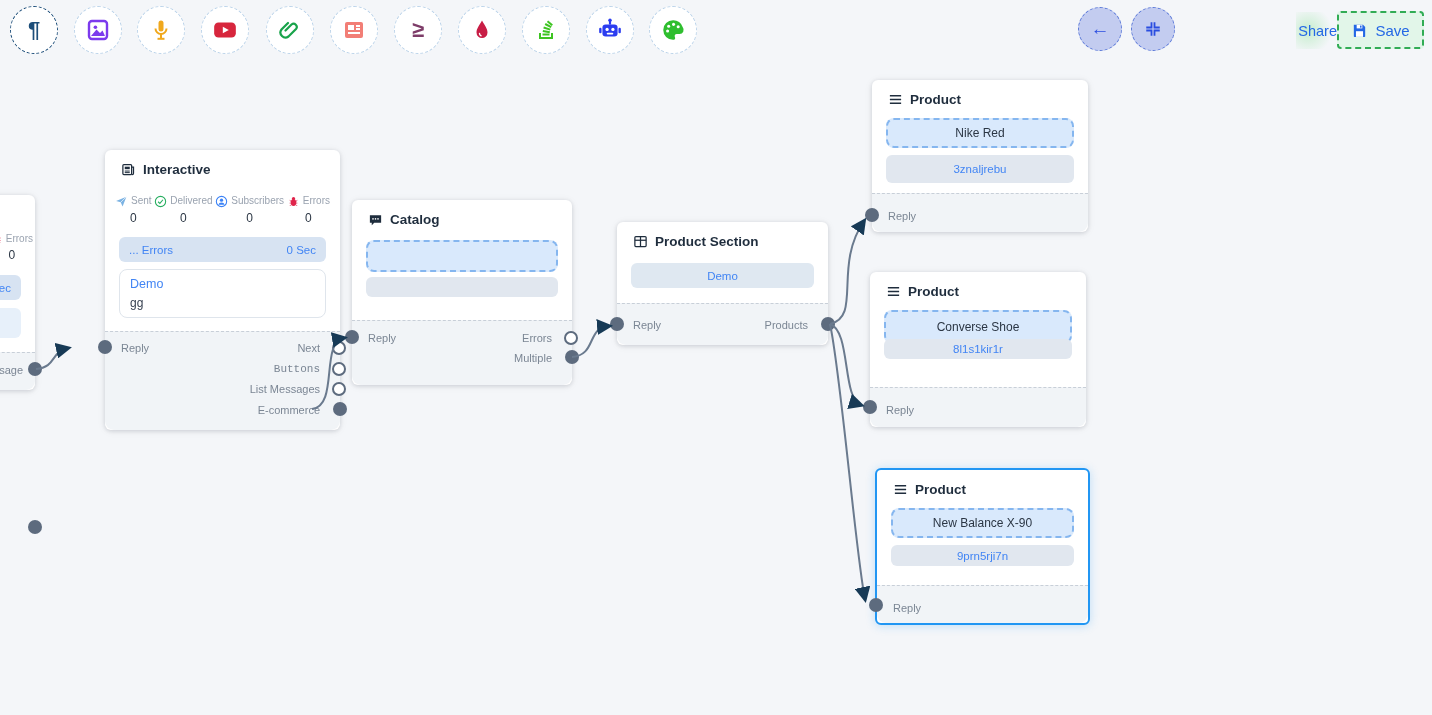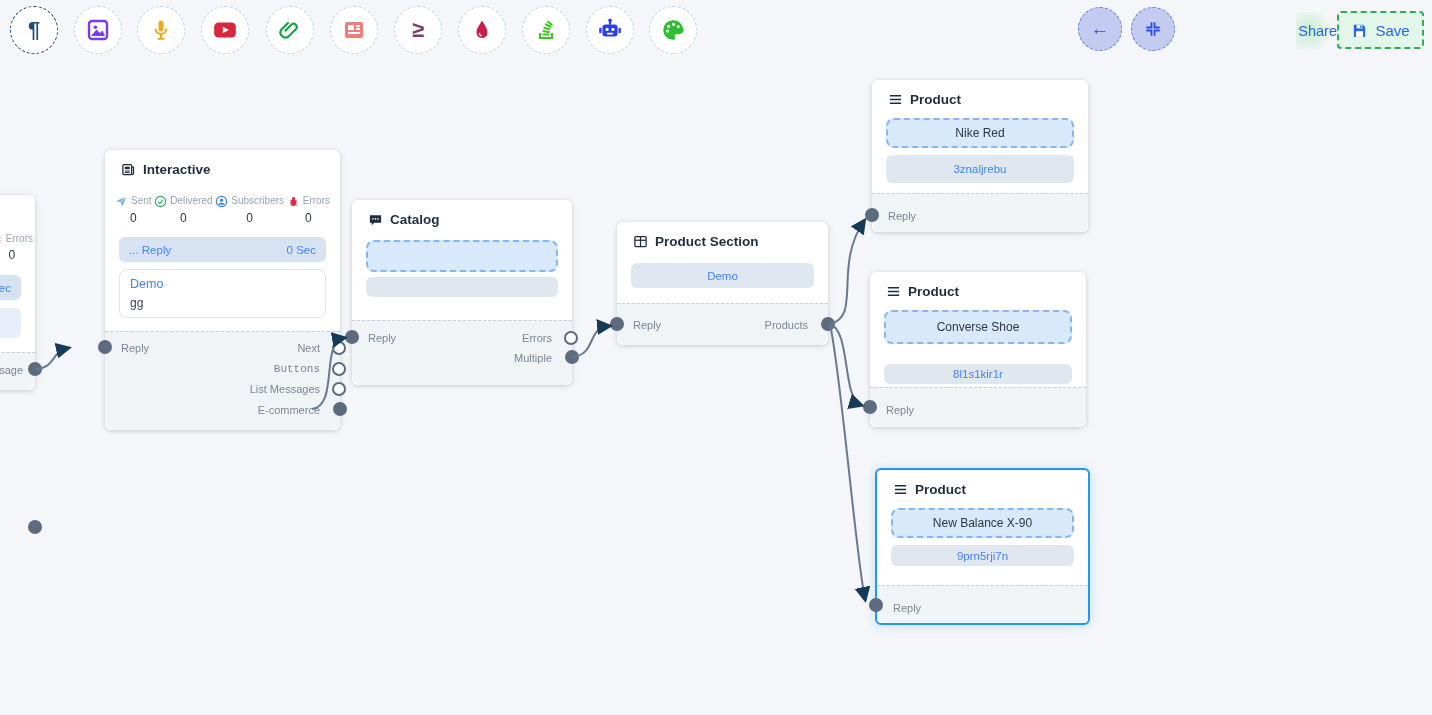--- a/index.html
+++ b/index.html
@@ -253,21 +253,21 @@
                 <line x1="19" y1="15" x2="17" y2="15"></line>
                 <line x1="18.5" y1="20" x2="16" y2="17.5"></line>
             </g>
           </svg>
           <span>Errors</span>
         </div>
         <div class="s-val">0</div>
       </div>
     </div>
     <div class="delay-bar" style="top:87px;">
-      <span>... Reply</span>
+      <span>... Errors</span>
       <span>0 Sec</span>
     </div>
     <div class="demo-box" style="top:119px;">
       <div class="d-title">Demo</div>
       <div class="d-text">gg</div>
     </div>
     <div class="n-footer" style="top:181px;">
       <span class="f-label" style="left:16px; top:9px;">Reply</span>
       <span class="f-label" style="right:20px; top:9px;">Next</span>
       <span class="f-label" style="right:20px; top:30px;font-family:Liberation Mono, monospace;">Buttons</span>
@@ -349,21 +349,21 @@
       <svg width="15" height="15" viewBox="0 0 24 24">
         <line x1="3" y1="6" x2="21" y2="6" stroke="#1f2d3d" stroke-width="2.4"></line>
         <line x1="3" y1="12" x2="21" y2="12" stroke="#1f2d3d" stroke-width="2.4"></line>
         <line x1="3" y1="18" x2="21" y2="18" stroke="#1f2d3d" stroke-width="2.4"></line>
       </svg>
       <span>Product</span>
     </div>
     <div class="dash-box" style="top:38px; height:34px;">
       <span>Converse Shoe</span>
     </div>
-    <div class="gray-bar" style="top:92px; height:20px;">
+    <div class="gray-bar" style="top:67px; height:20px;">
       <span>8l1s1kir1r</span>
     </div>
     <div class="n-footer" style="top:115px;">
       <span class="f-label" style="left:16px; top:15px;">Reply</span>
     </div>
     <div class="port" style="left:-7px; top:128px;"></div>
   </div>
 
   <div class="node selected" style="left:875px; top:468px; width:215px; height:157px;">
     <div class="n-head">

